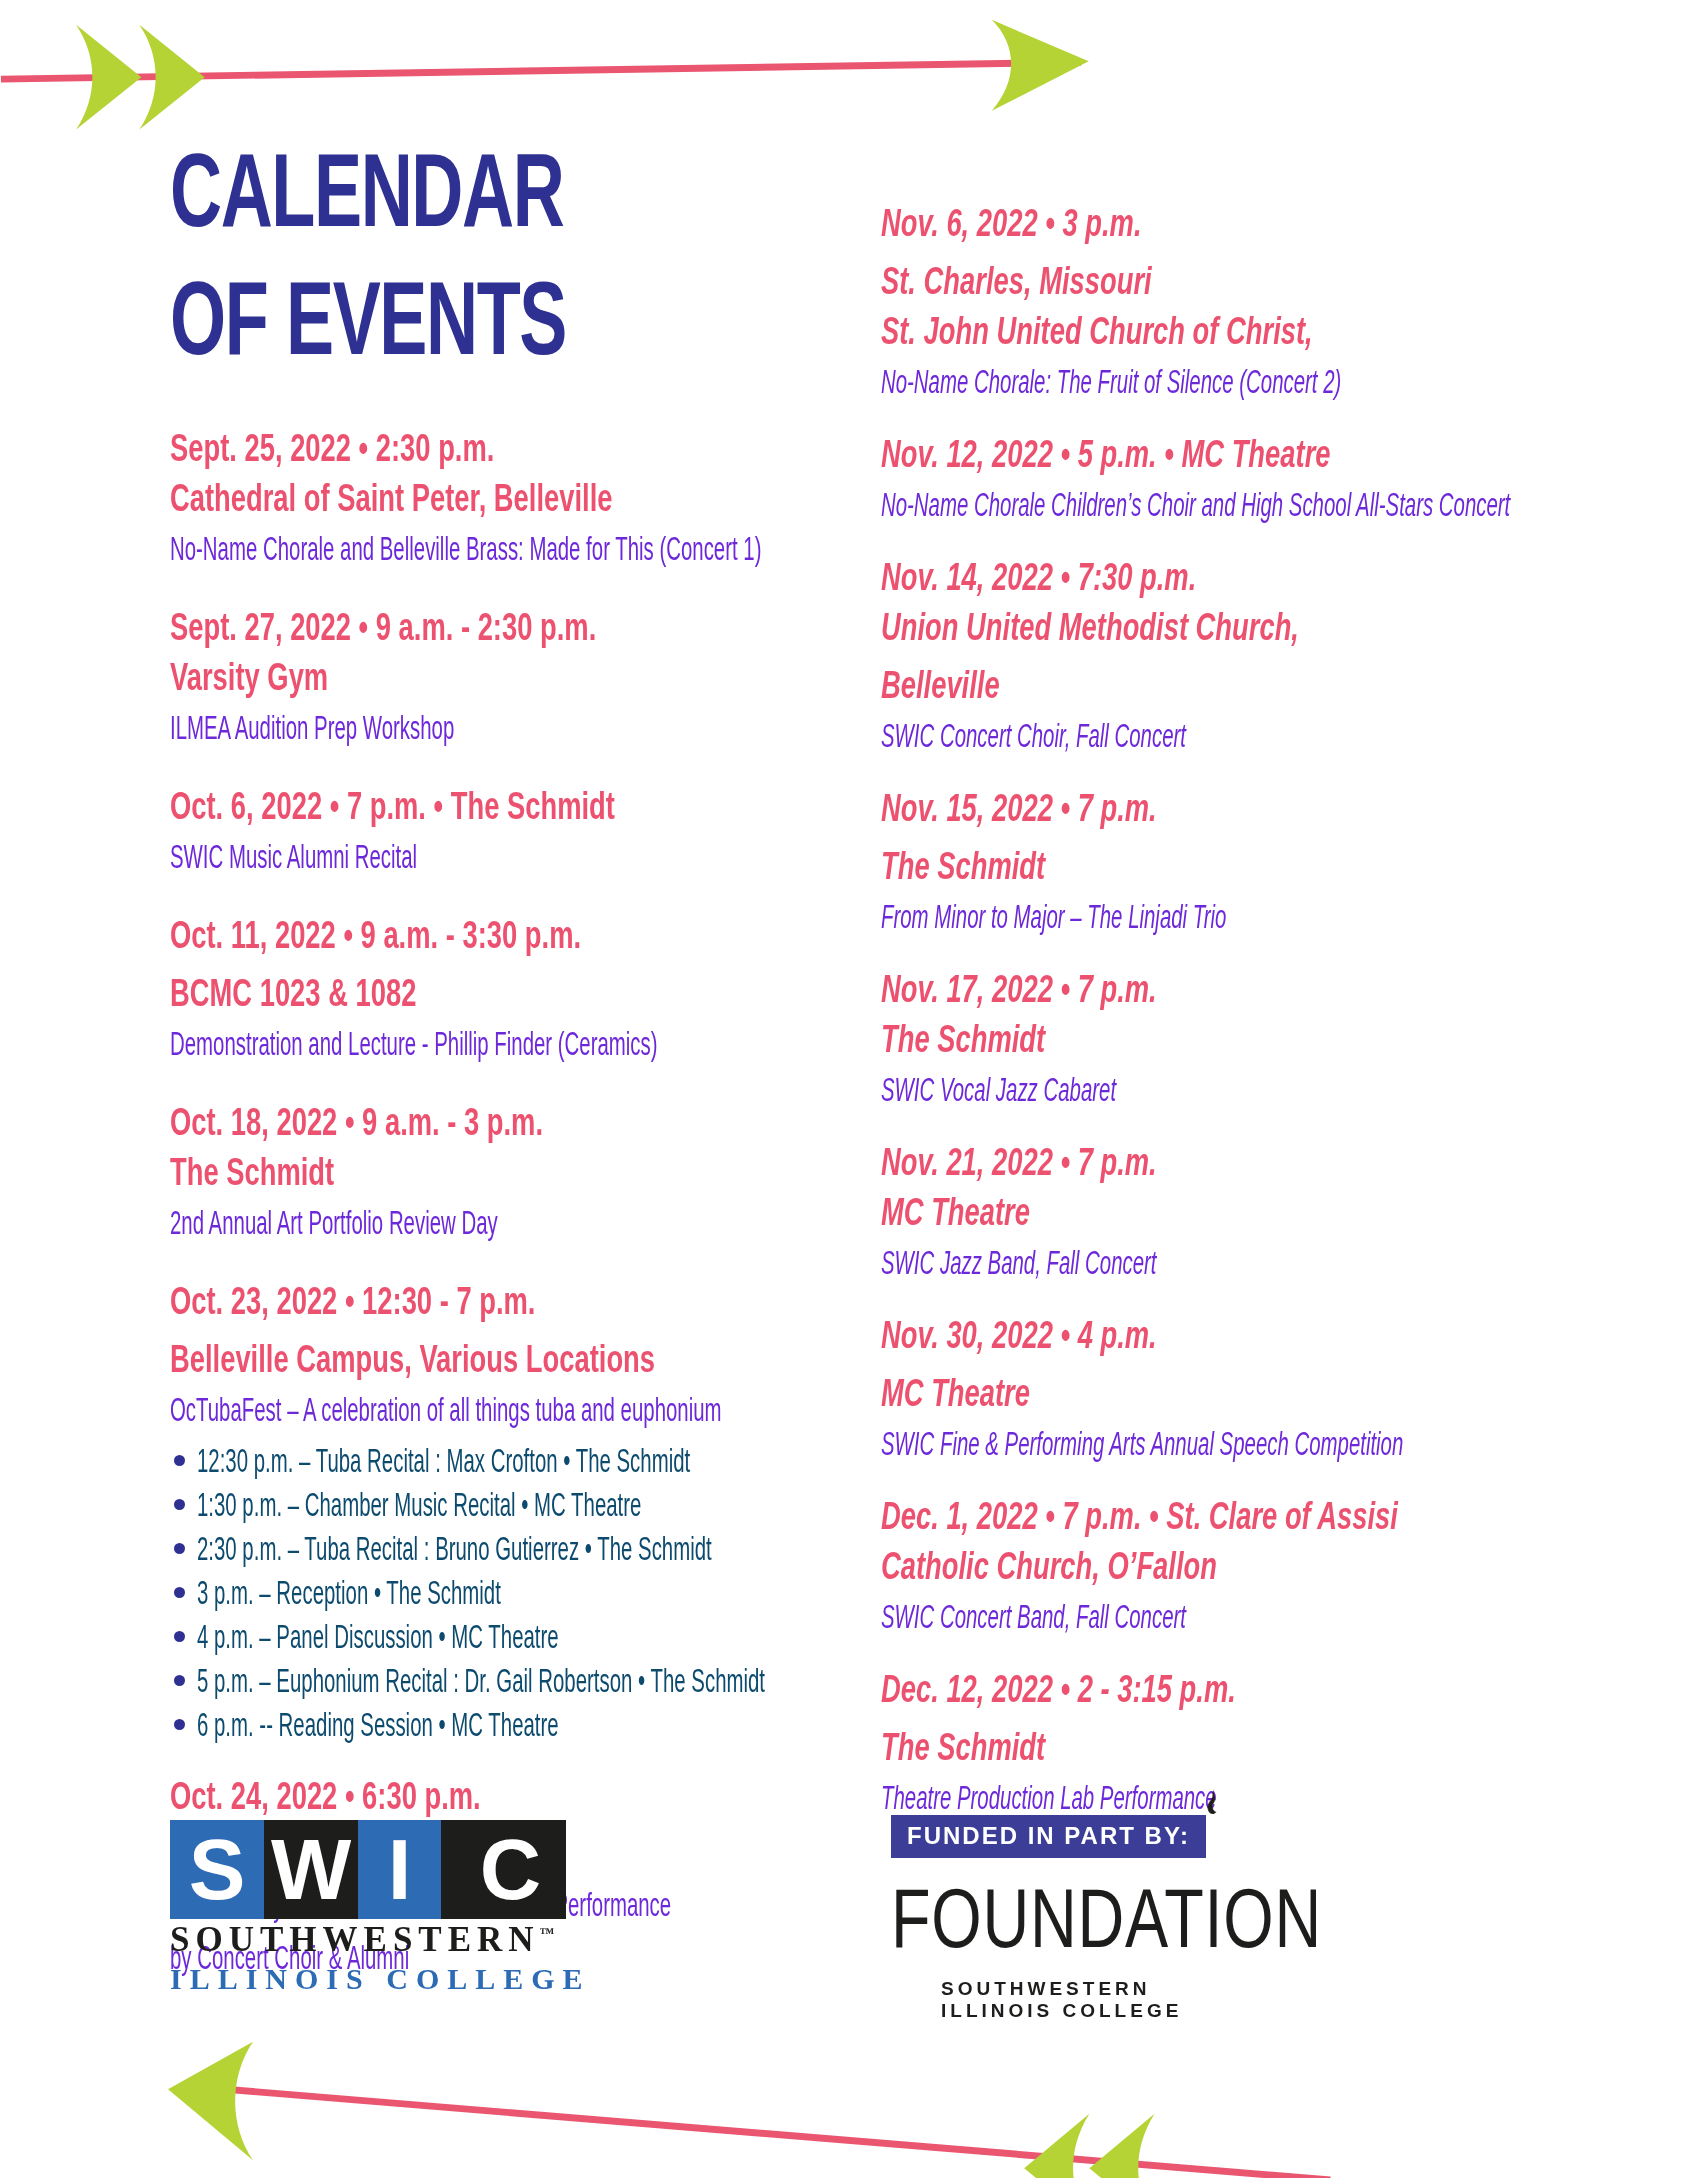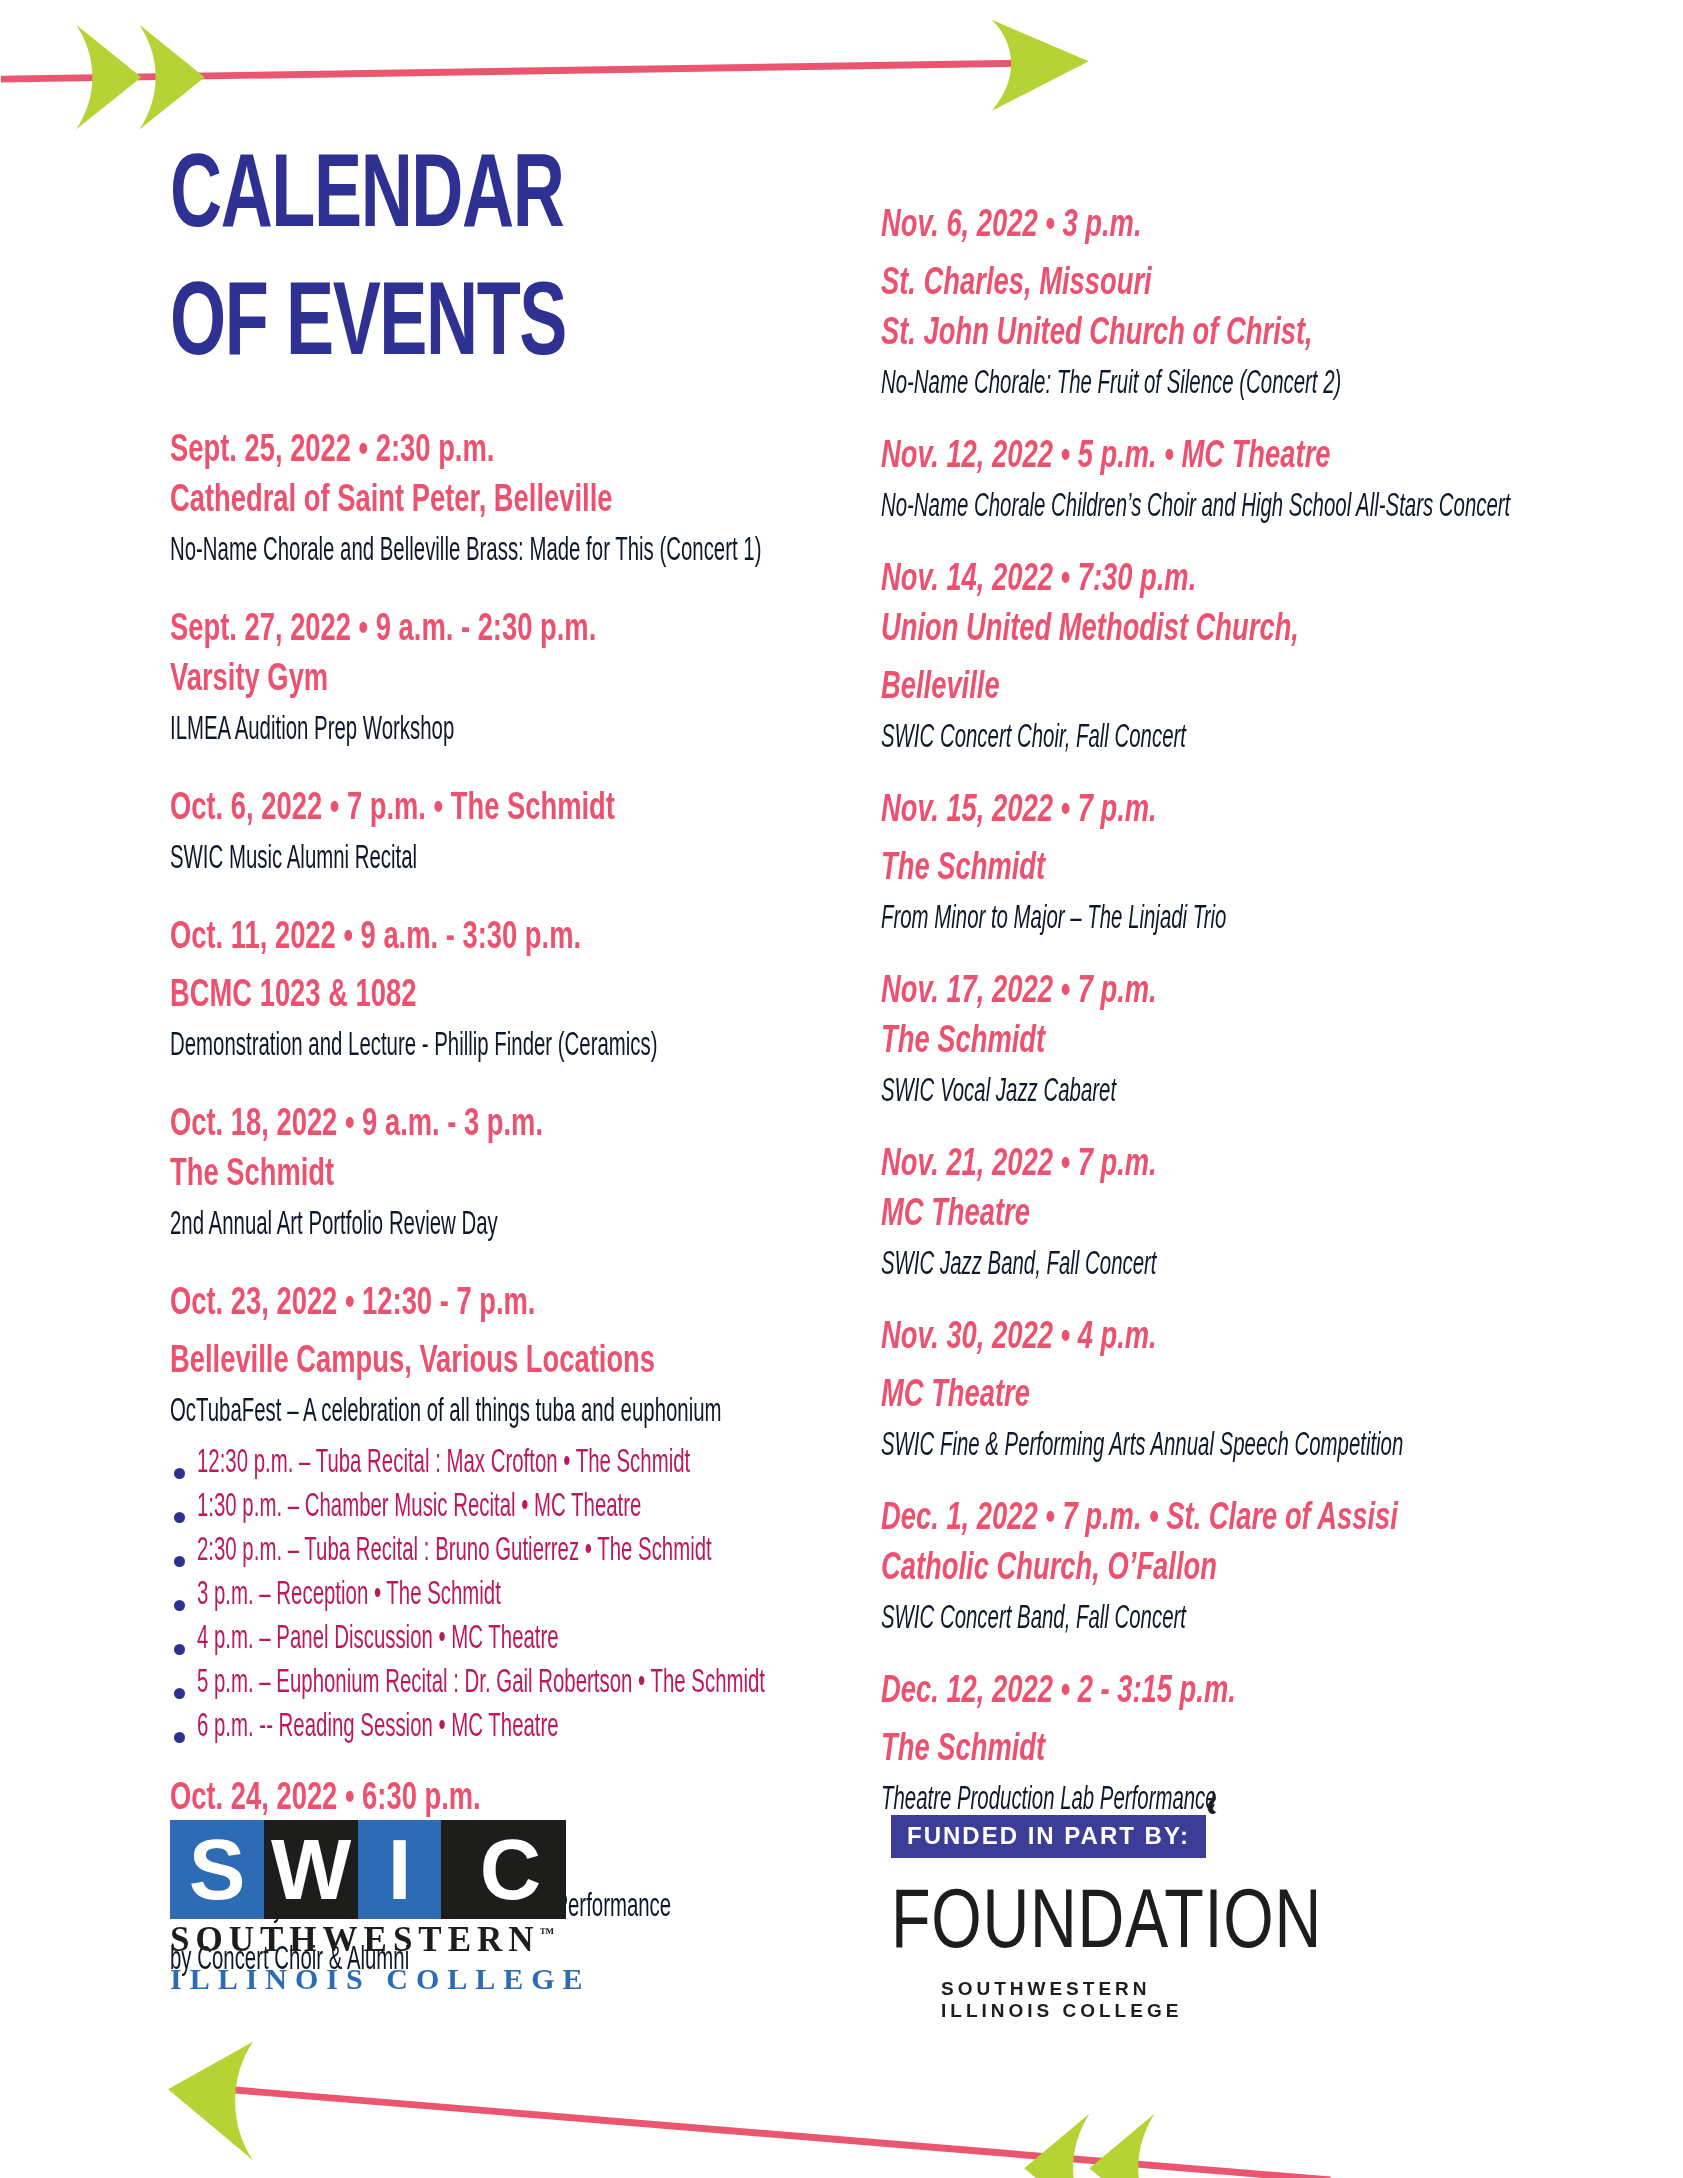--- a/index.html
+++ b/index.html
@@ -24,25 +24,25 @@
   .page-title .tline{display:block;line-height:103px;white-space:nowrap;}
   .page-title .cond{font-size:103px;letter-spacing:-2px;transform:scaleX(0.70);}
   
   .cond{display:inline-block;transform-origin:0 50%;white-space:nowrap;}
   
   .event{margin:0 0 26px 0;}
   .col-left .event{margin-bottom:32px;}
   .eline{line-height:42px;color:#ec5270;font-weight:700;}
   .eline .cond{font-size:38px;transform:scaleX(0.72);}
   .eline.spaced{margin-top:8px;}
-  .desc{line-height:38px;color:#0f172a;margin-top:2px;}
+  .desc{line-height:38px;color:#6d28d9;margin-top:2px;}
   .desc + .desc{margin-top:8px;}
   .desc .cond{font-size:34px;transform:scaleX(0.60);font-weight:400;}
   .bullets{margin-top:6px;}
-  .bullet-row{display:flex;align-items:flex-end;margin-top:6px;line-height:38px;color:#be185d;}
+  .bullet-row{display:flex;align-items:flex-start;margin-top:6px;line-height:38px;color:#0c4a6e;}
   .bullet-row .dot{flex:none;width:11px;height:11px;border-radius:50%;background:#2e3192;margin:14px 12px 0 4px;}
   .bullet-row .cond{font-size:34px;transform:scaleX(0.60);}
   
   .swic-logo{position:absolute;left:170px;top:1820px;width:396px;}
   .swic-tiles{display:flex;height:99px;}
   .swic-tiles .tile{display:flex;align-items:center;justify-content:center;color:#ffffff;font-weight:700;font-size:85px;}
   .tile-s{width:94px;background:#2d6cb4;}
   .tile-w{width:94px;background:#1d1d1b;}
   .tile-i{width:83px;background:#2d6cb4;border-right:14px solid #1d1d1b;}
   .tile-c{width:111px;background:#1d1d1b;font-size:99px;}

